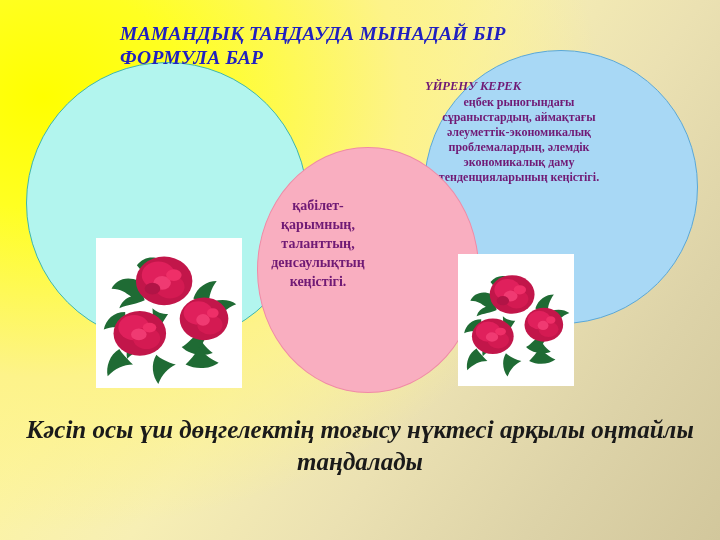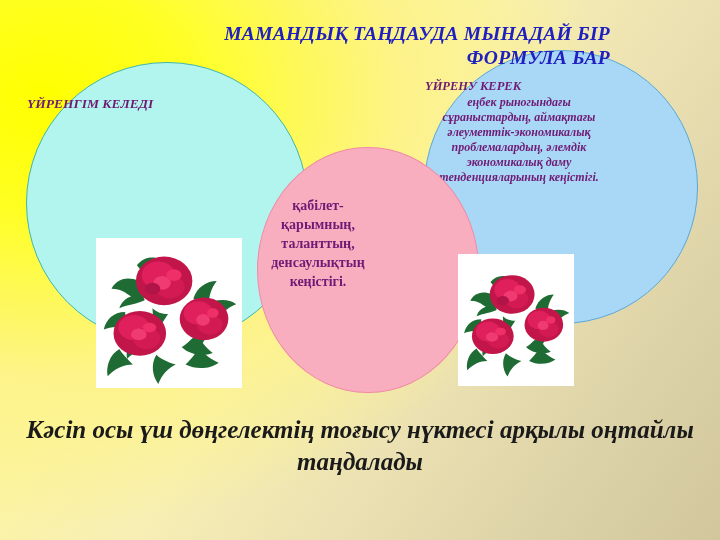--- a/index.html
+++ b/index.html
@@ -17,21 +17,21 @@
       radial-gradient(ellipse 900px 700px at 6% 18%, #ffff00 0%, #ffff22 16%, #fdf38a 40%, rgba(253,243,138,0) 62%),
       linear-gradient(125deg, #fff95c 0%, #fdf5a0 26%, #f7efb4 46%, #ebe1b2 64%, #ddd3a8 82%, #d2c79c 100%);
   }
 
   
   .title {
     position: absolute;
     left: 120px;
     top: 22px;
     width: 490px;
-    text-align: right;
+    text-align: left;
     color: #2020c0;
     font-weight: bold;
     font-style: italic;
     font-size: 19.5px;
     line-height: 24px;
     letter-spacing: 0.3px;
     z-index: 9;
   }
 
   
@@ -85,21 +85,20 @@
   #circle-right .head {
     font-size: 12.5px;
     font-weight: bold;
     font-style: italic;
     line-height: 15px;
     margin-bottom: 1px;
   }
   #circle-right .body {
     font-size: 12px;
     font-weight: bold;
-    font-style: italic;
     line-height: 15px;
     width: 188px;
   }
 
   #circle-center {
     left: 257px;
     top: 147px;
     width: 222px;
     height: 246px;
     background: #f9aec0;
@@ -147,21 +146,20 @@
   }
 </style>
 </head>
 <body>
 
 <div id="slide">
 
   <div class="title">МАМАНДЫҚ ТАҢДАУДА МЫНАДАЙ БІР ФОРМУЛА БАР</div>
 
   <div class="circle" id="circle-left">
-    <div class="head">ҮЙРЕНГІМ КЕЛЕДІ</div>
   </div>
 
   <div class="circle" id="circle-right">
     <div class="head">ҮЙРЕНУ КЕРЕК</div>
     <div class="body">еңбек рыногындағы сұраныстардың, аймақтағы әлеуметтік-экономикалық проблемалардың, әлемдік экономикалық даму тенденцияларының кеңістігі.</div>
   </div>
 
   <div class="circle" id="circle-center">
     <div class="body">қабілет-қарымның, таланттың, денсаулықтың кеңістігі.</div>
   </div>

